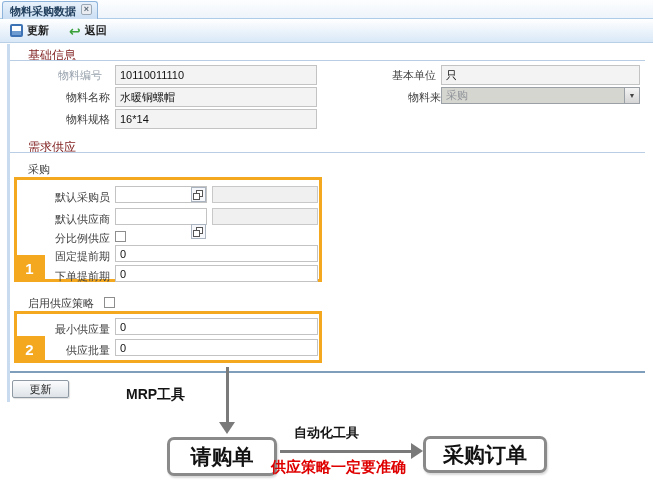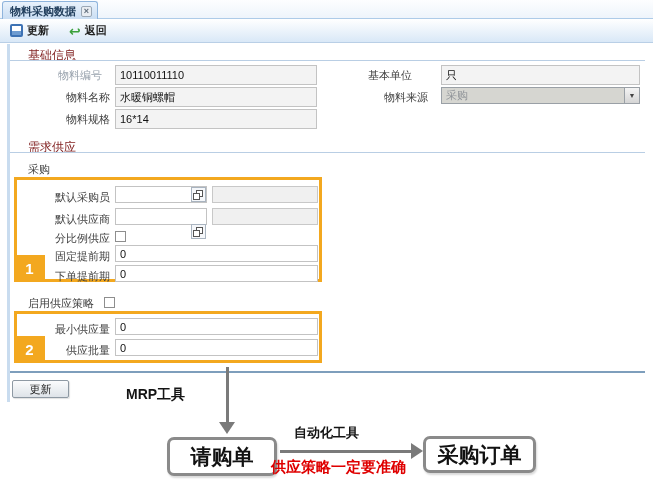--- a/index.html
+++ b/index.html
@@ -12,21 +12,21 @@
   .abs { position:absolute; }
 
   
   .tabstrip { left:0; top:0; width:653px; height:19px;
     background:linear-gradient(#fdfeff,#eef4fb);
     border-bottom:1px solid #aecbe8; }
   .tab { left:2px; top:1px; height:18px; padding:2px 5px 0 7px;
     background:linear-gradient(#e9f2fc,#cadef3);
     border:1px solid #8fb4dc; border-bottom:none;
     border-radius:3px 3px 0 0;
-    display:flex; align-items:center; gap:5px;
+    display:flex; gap:5px;
     font-weight:700; color:#23405e; font-size:11px; }
   .tab-close { width:11px; height:11px; border:1px solid #9aa7b5;
     background:#e9edf2; color:#5c6a78; font-size:9px; line-height:9px;
     text-align:center; border-radius:2px; cursor:default; }
 
   
   .toolbar { left:0; top:19px; width:653px; height:24px;
     background:linear-gradient(#ffffff,#d9e8f7);
     border-bottom:1px solid #b9cfe6;
     display:flex; align-items:center; padding-left:7px; gap:14px; }
@@ -38,21 +38,21 @@
   .icon-back { color:#3ba13b; font-size:14px; font-weight:700; line-height:12px; }
 
   
   .panel { left:7px; top:44px; width:638px; height:358px;
     background:#fff; border-left:3px solid #c9dcef; }
 
   .sec-label { color:#7f1d1d; font-size:12px; }
   .sec-line { height:1px; background:#b9cee4; }
 
   .f-label { width:70px; text-align:right; color:#3f3f3f; }
-  .f-label-wide { width:68px; color:#3f3f3f; }
+  .f-label-wide { width:68px; text-align:right; color:#3f3f3f; }
   .f-label-light { color:#97a1ac; }
 
   input.fld { border:1px solid #c3c3c3; height:20px; font-size:11px;
     padding:0 4px; font-family:inherit; color:#111; background:#fff; }
   .ro { background:#f3f3f3 !important; }
 
   .dd { background:#d6d6d1; border:1px solid #9aa0a6; height:17px;
     color:#8f9398; display:flex; align-items:center;
     justify-content:space-between; padding-left:4px; }
   .dd-btn { width:15px; height:100%;
@@ -194,13 +194,13 @@
 <div class="abs arrow-head-down" style="left:219px;top:422px"></div>
 
 <div class="abs flow-box" style="left:167px;top:437px;width:110px;height:39px">请购单</div>
 
 <div class="abs arrow-line-h" style="left:280px;top:450px;width:132px"></div>
 <div class="abs arrow-head-right" style="left:411px;top:443px"></div>
 
 <div class="abs anno-label" style="left:294px;top:424px;font-size:13px">自动化工具</div>
 <div class="abs warning" style="left:271px;top:458px">供应策略一定要准确</div>
 
-<div class="abs flow-box" style="left:423px;top:436px;width:113px;height:37px">采购订单</div>
+<div class="abs flow-box" style="left:423px;top:436px;width:124px;height:37px">采购订单</div>
 
 </body></html>

